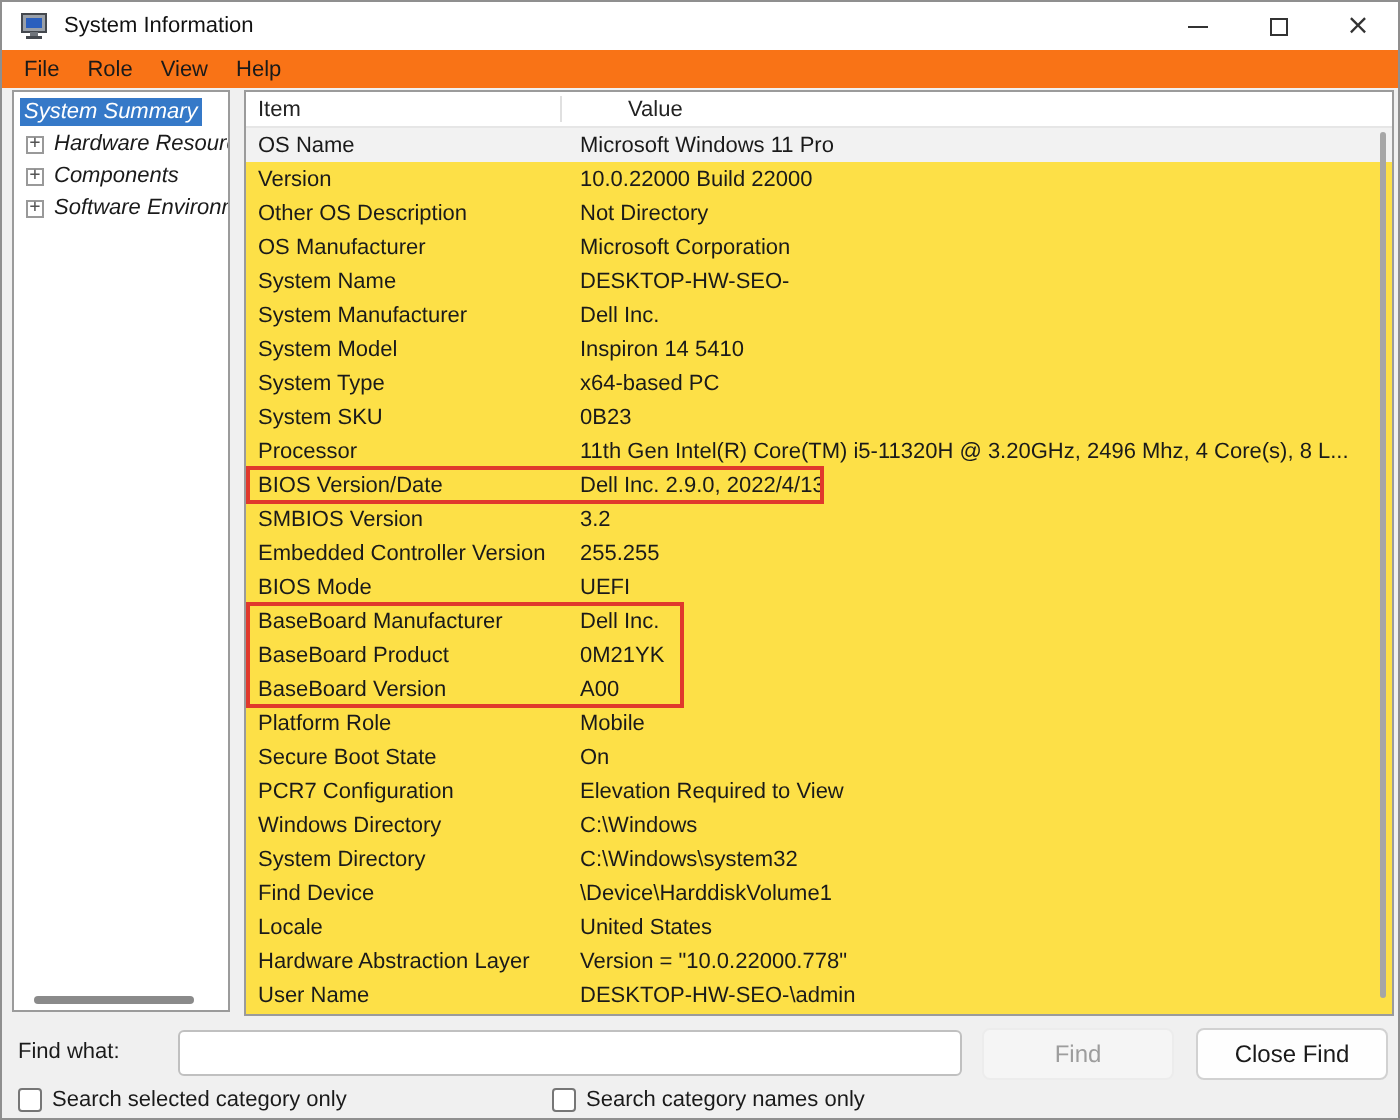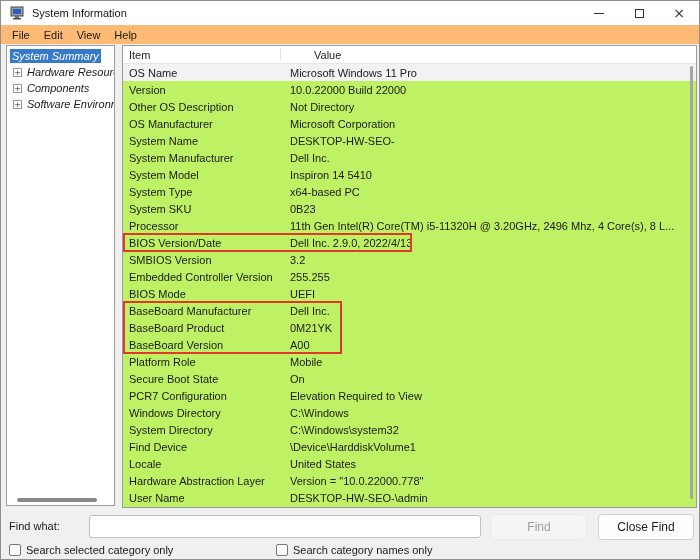--- a/index.html
+++ b/index.html
@@ -12,38 +12,38 @@
   
   .titlebar { position:absolute; top:0; left:0; right:0; height:24px; background:#fff; display:flex; align-items:center; }
   .app-icon { margin-left:9px; width:15px; height:14px; display:inline-block; }
   .title-text { margin-left:7px; font-size:11px; color:#111; }
   .win-controls { position:absolute; right:0; top:0; height:24px; display:flex; }
   .win-btn { width:40px; height:24px; border:none; background:transparent; display:flex; align-items:center; justify-content:center; cursor:default; }
   .glyph-min { width:10px; height:1px; background:#333; display:block; }
   .glyph-max { width:9px; height:9px; border:1px solid #333; display:block; }
   .glyph-close { font-size:14px; line-height:14px; color:#333; font-family:"DejaVu Sans", sans-serif; }
   
-  .menubar { position:absolute; top:24px; left:0; right:0; height:19px; background:#fdba74; padding-left:4px; display:flex; align-items:center; }
+  .menubar { position:absolute; top:24px; left:0; right:0; height:19px; background:#f97316; padding-left:4px; display:flex; align-items:center; }
   .menu-item { padding:2px 7px; font-size:11px; color:#1a1a1a; }
   
   .content { position:absolute; top:43px; left:0; right:0; height:467px; background:#f0f0f0; }
   
   .tree-panel { position:absolute; left:5px; top:1px; width:109px; height:461px; background:#fff; border:1px solid #9b9b9b; overflow:hidden; }
   .tree-items { padding-top:2px; position:relative; }
   .tree-item { height:16px; display:flex; align-items:center; white-space:nowrap; overflow:hidden; padding-left:3px; }
   .tree-item .plusbox {
     width:9px; height:9px; border:1px solid #999; background:#fff; color:#555;
     font-size:9px; line-height:7px; text-align:center; display:inline-block;
     margin-right:3px; margin-left:3px; flex:none; font-family:"DejaVu Sans Mono", monospace;
   }
   .tree-label { font-size:11px; color:#1a1a1a; padding:1px 2px;font-style:italic; }
   .tree-item.selected .tree-label { background:var(--accent); color:#fff; }
   .tree-hscroll { position:absolute; left:10px; bottom:3px; width:80px; height:4px; background:#8a8a8a; border-radius:2px; }
   
-  .table-panel { position:absolute; left:121px; top:1px; width:575px; height:463px; background:#bef264; border:1px solid #9b9b9b; overflow:hidden; }
+  .table-panel { position:absolute; left:121px; top:1px; width:575px; height:463px; background:#fde047; border:1px solid #9b9b9b; overflow:hidden; }
   .thead { position:relative; height:18px; display:flex; align-items:center; border-bottom:1px solid #e6e6e6; background:#fff; color:#222; }
   .thead .h-item { width:155px; padding-left:6px; }
   .thead .h-value { padding-left:0;margin-left:36px; }
   .col-divider { position:absolute; left:157px; top:2px; bottom:2px; width:1px; background:#e0e0e0; }
   .trow { height:17px; display:flex; align-items:center; white-space:nowrap; }
   .trow.hl { background:#f2f2f2; }
   .c-item { width:155px; padding-left:6px; flex:none; overflow:hidden; }
   .c-value { flex:1; overflow:hidden; text-overflow:ellipsis; padding-right:12px;padding-left:12px; }
   .redbox { position:absolute; left:0; border:2px solid #e0392c; pointer-events:none; }
   .v-scrollbar { position:absolute; right:3px; top:20px; bottom:8px; width:3px; background:#a6a6a6; border-radius:2px; }
@@ -88,21 +88,21 @@
           <span class="glyph-max"></span>
         </button>
       <button class="win-btn">
           <span class="glyph-close">×</span>
         </button>
     </div>
   </div>
 
   <div class="menubar" id="menubar">
       <span class="menu-item">File</span>
-      <span class="menu-item">Edit</span>
+      <span class="menu-item">Role</span>
       <span class="menu-item">View</span>
       <span class="menu-item">Help</span>
     </div>
 
   <div class="content">
 
     <div class="tree-panel">
       <div class="tree-items" id="tree-items">
           <div class="tree-item selected">
             <span class="tree-label">System Summary</span>

